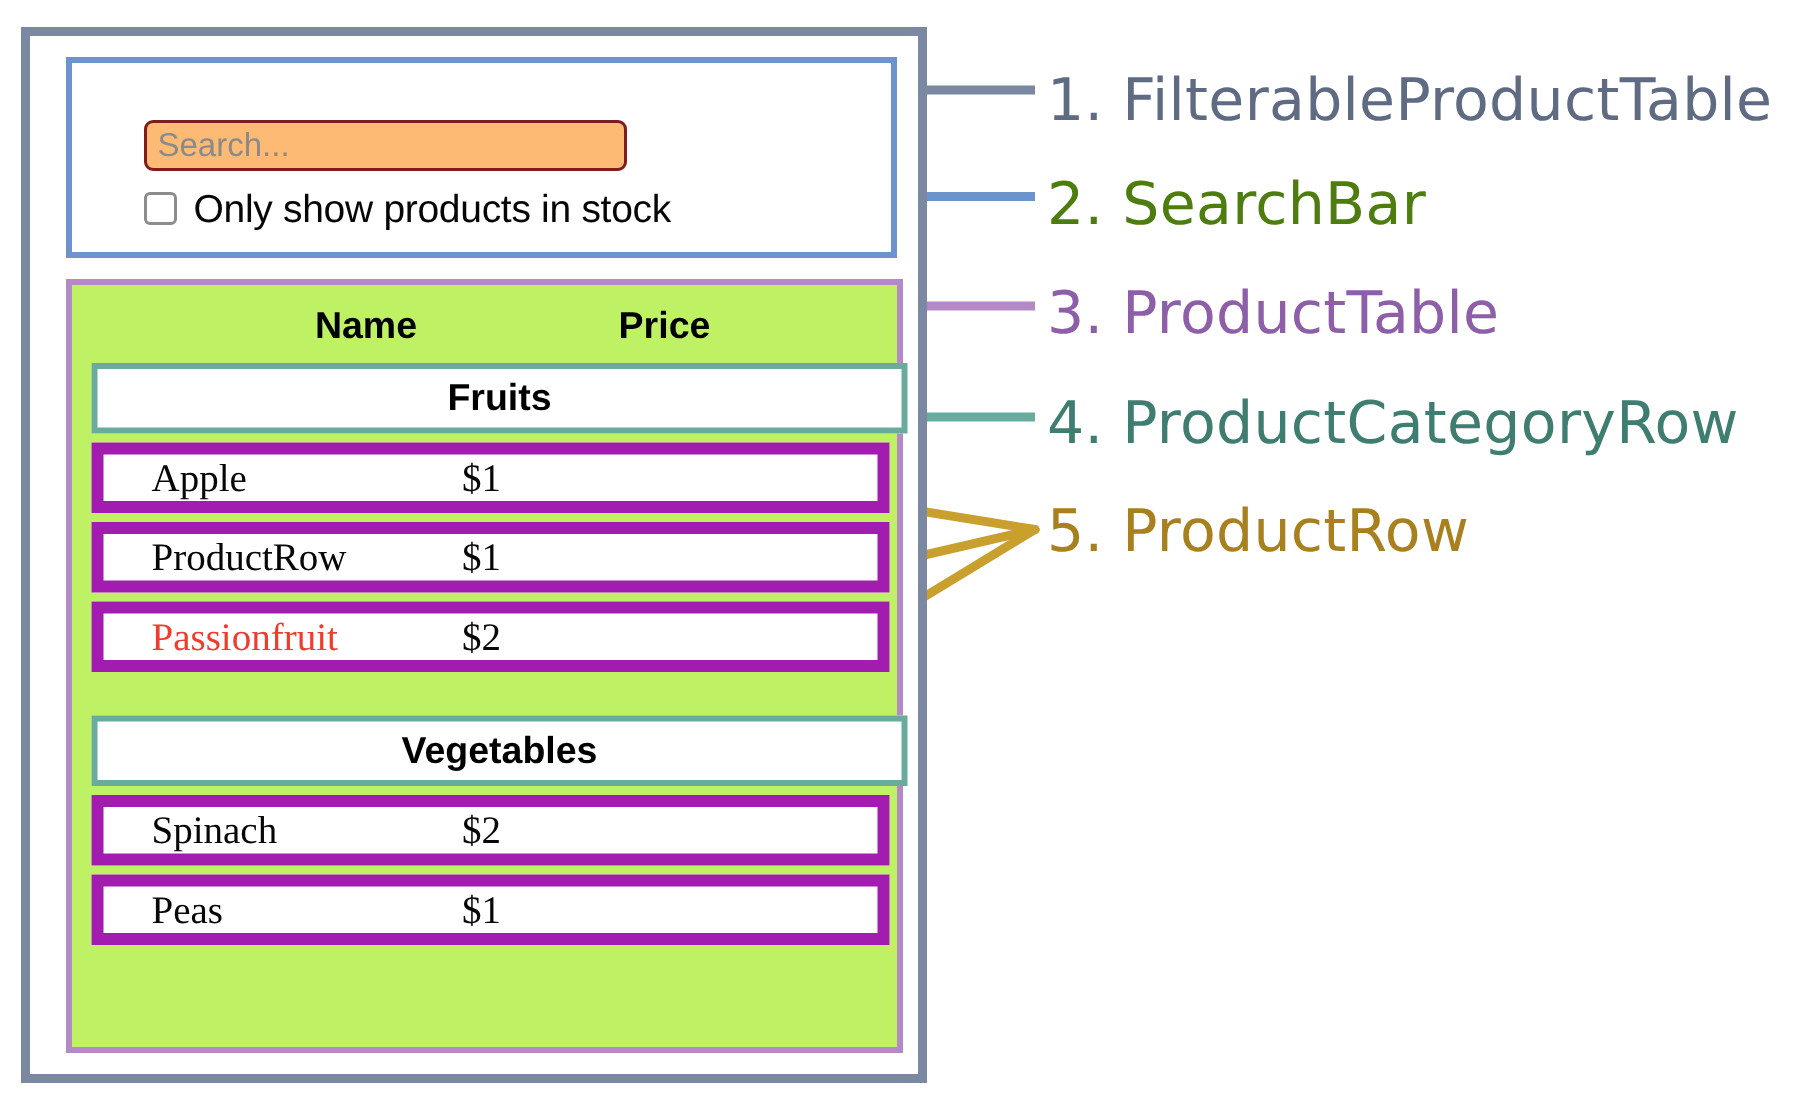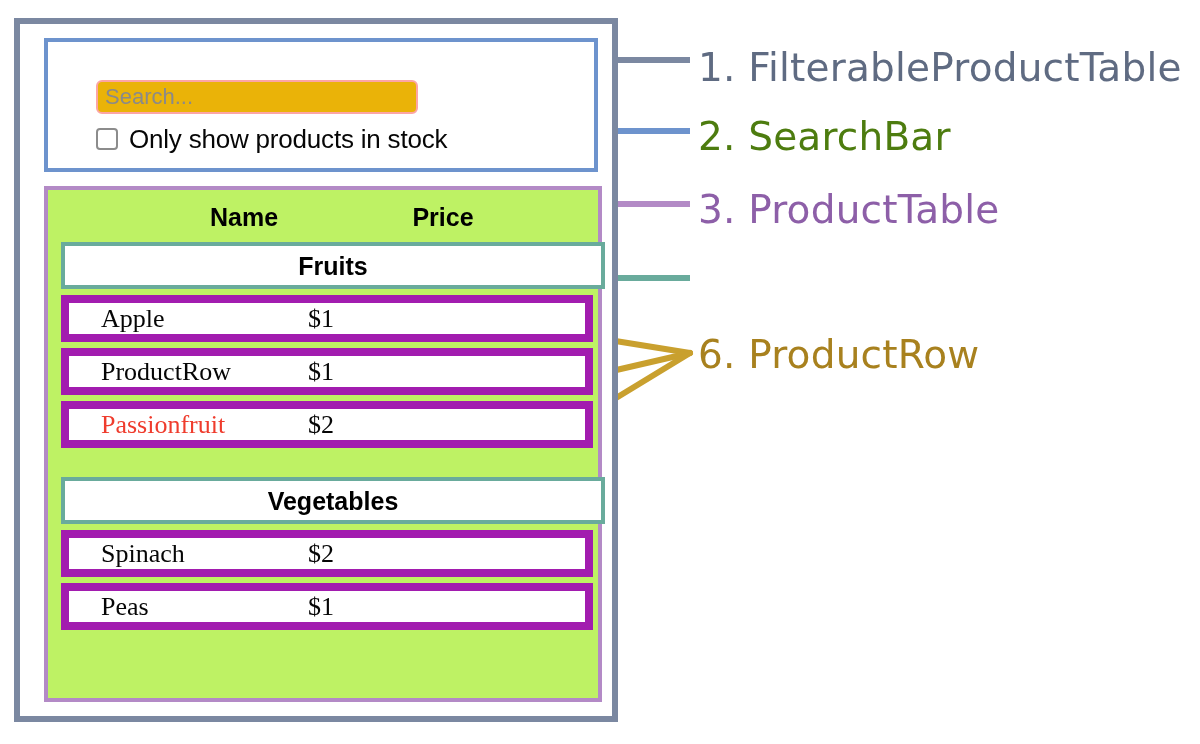--- a/index.html
+++ b/index.html
@@ -54,23 +54,23 @@
     background: #ffffff;
   }
 
   .search-input {
     position: absolute;
     left: 48px;
     top: 38px;
     width: 322px;
     height: 34px;
     box-sizing: border-box;
-    border: 2px solid #fca5a5;
+    border: 2px solid #7f1d1d;
     border-radius: 6px;
-    background: #eab308;
+    background: #fdba74;
     font-family: "Liberation Sans", "DejaVu Sans", sans-serif;
     font-size: 22px;
     color: #1a1a1a;
     padding: 0 7px;
     outline: none;
   }
   .search-input::placeholder {
     color: #8a8a8a;
     opacity: 1;
   }
@@ -282,15 +282,16 @@
           <span class="cell cell-price">$1</span>
         </div>
 
       </div>
     </div>
   </div>
 
   <div class="legend-item lg1">1. FilterableProductTable</div>
   <div class="legend-item lg2">2. SearchBar</div>
   <div class="legend-item lg3">3. ProductTable</div>
-  <div class="legend-item lg5">6. ProductRow</div>
+  <div class="legend-item lg4">4. ProductCategoryRow</div>
+  <div class="legend-item lg5">5. ProductRow</div>
 
 </div>
 
 </body></html>

